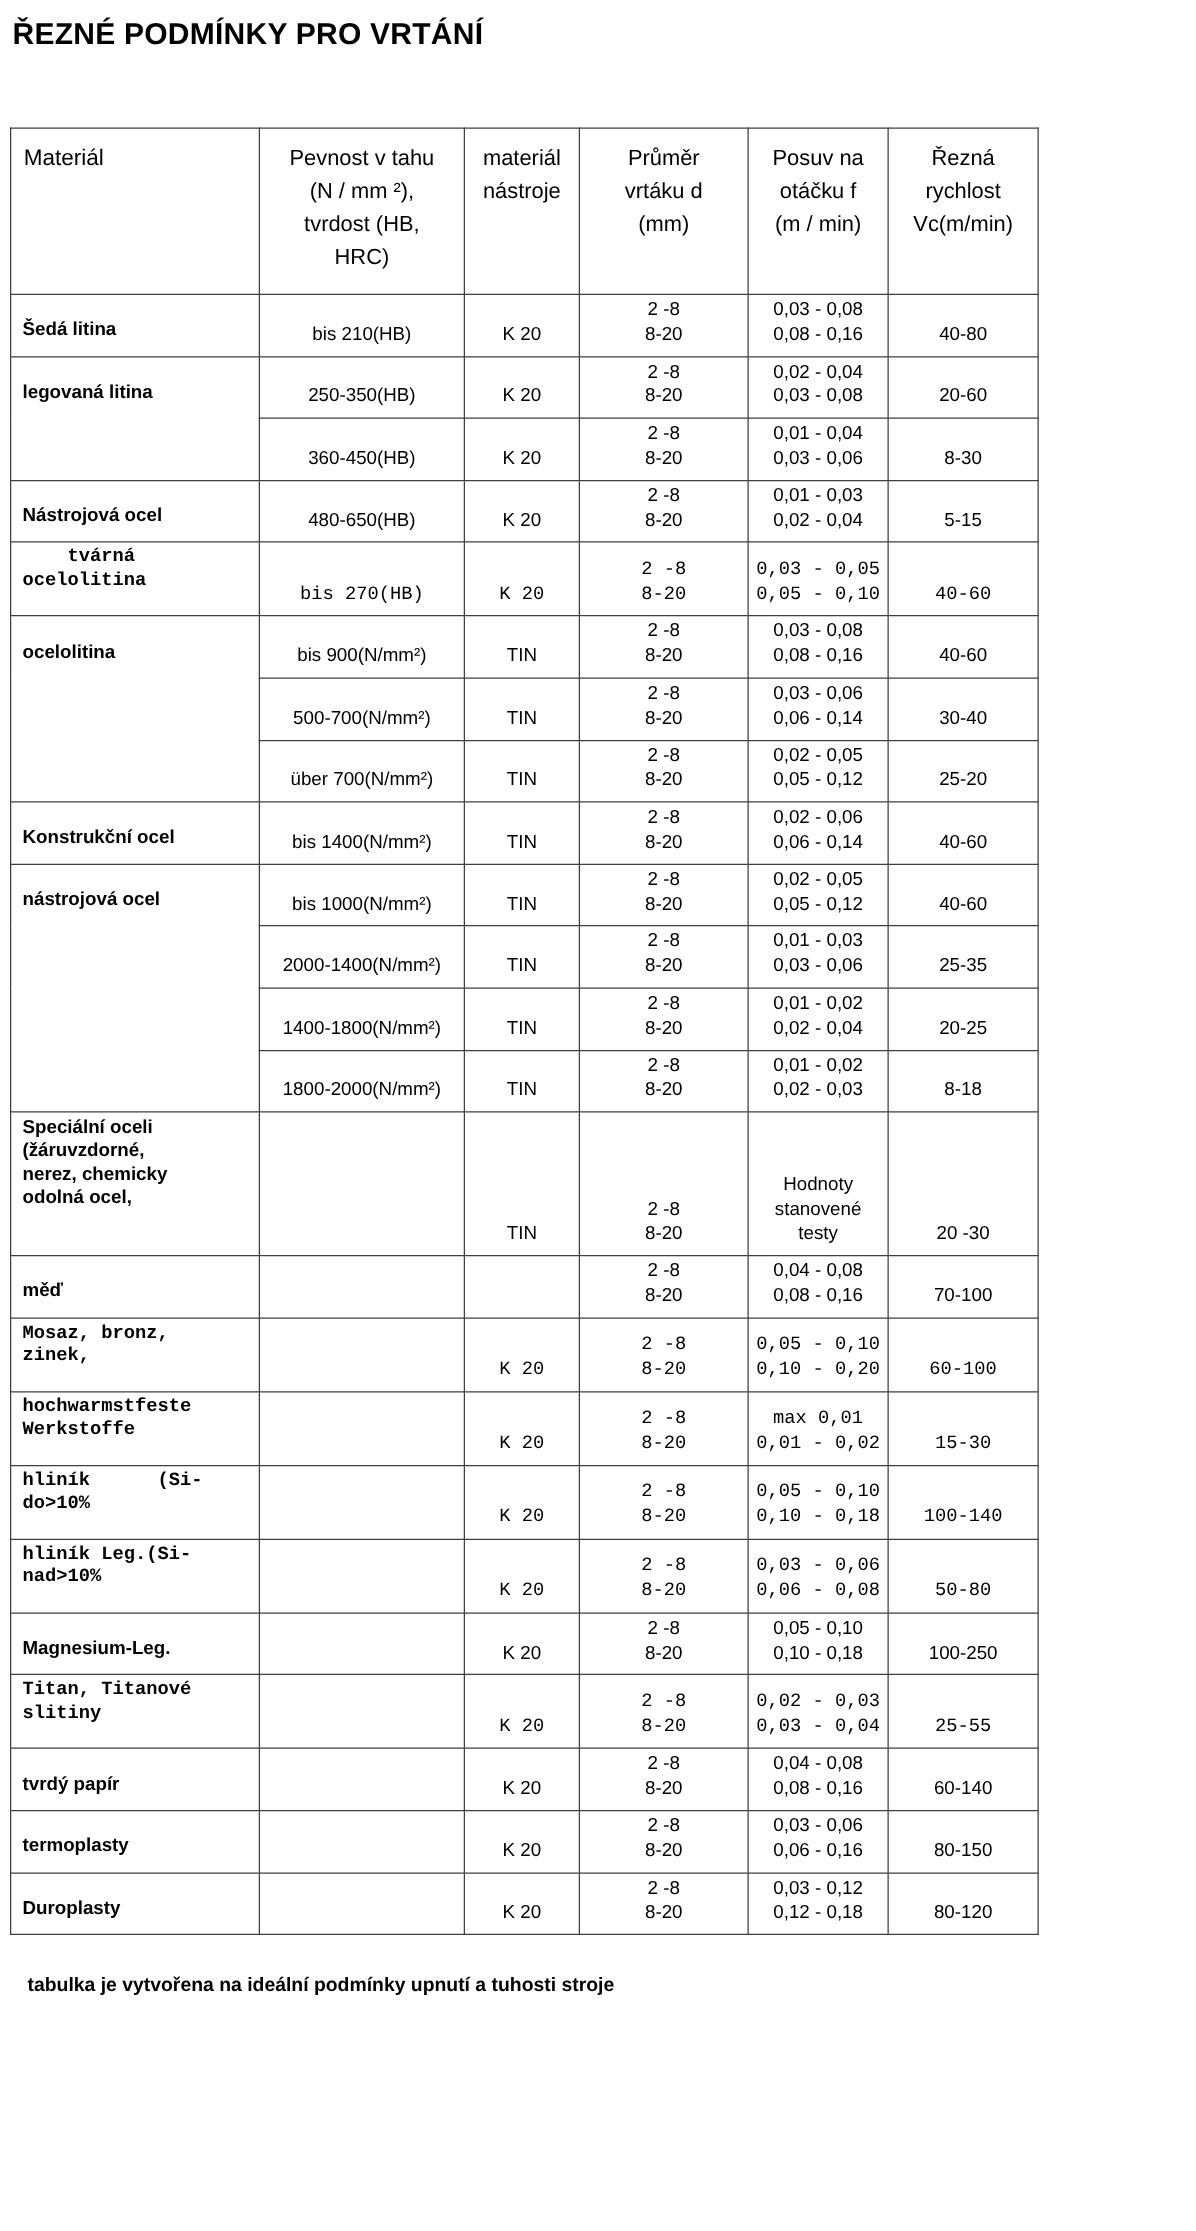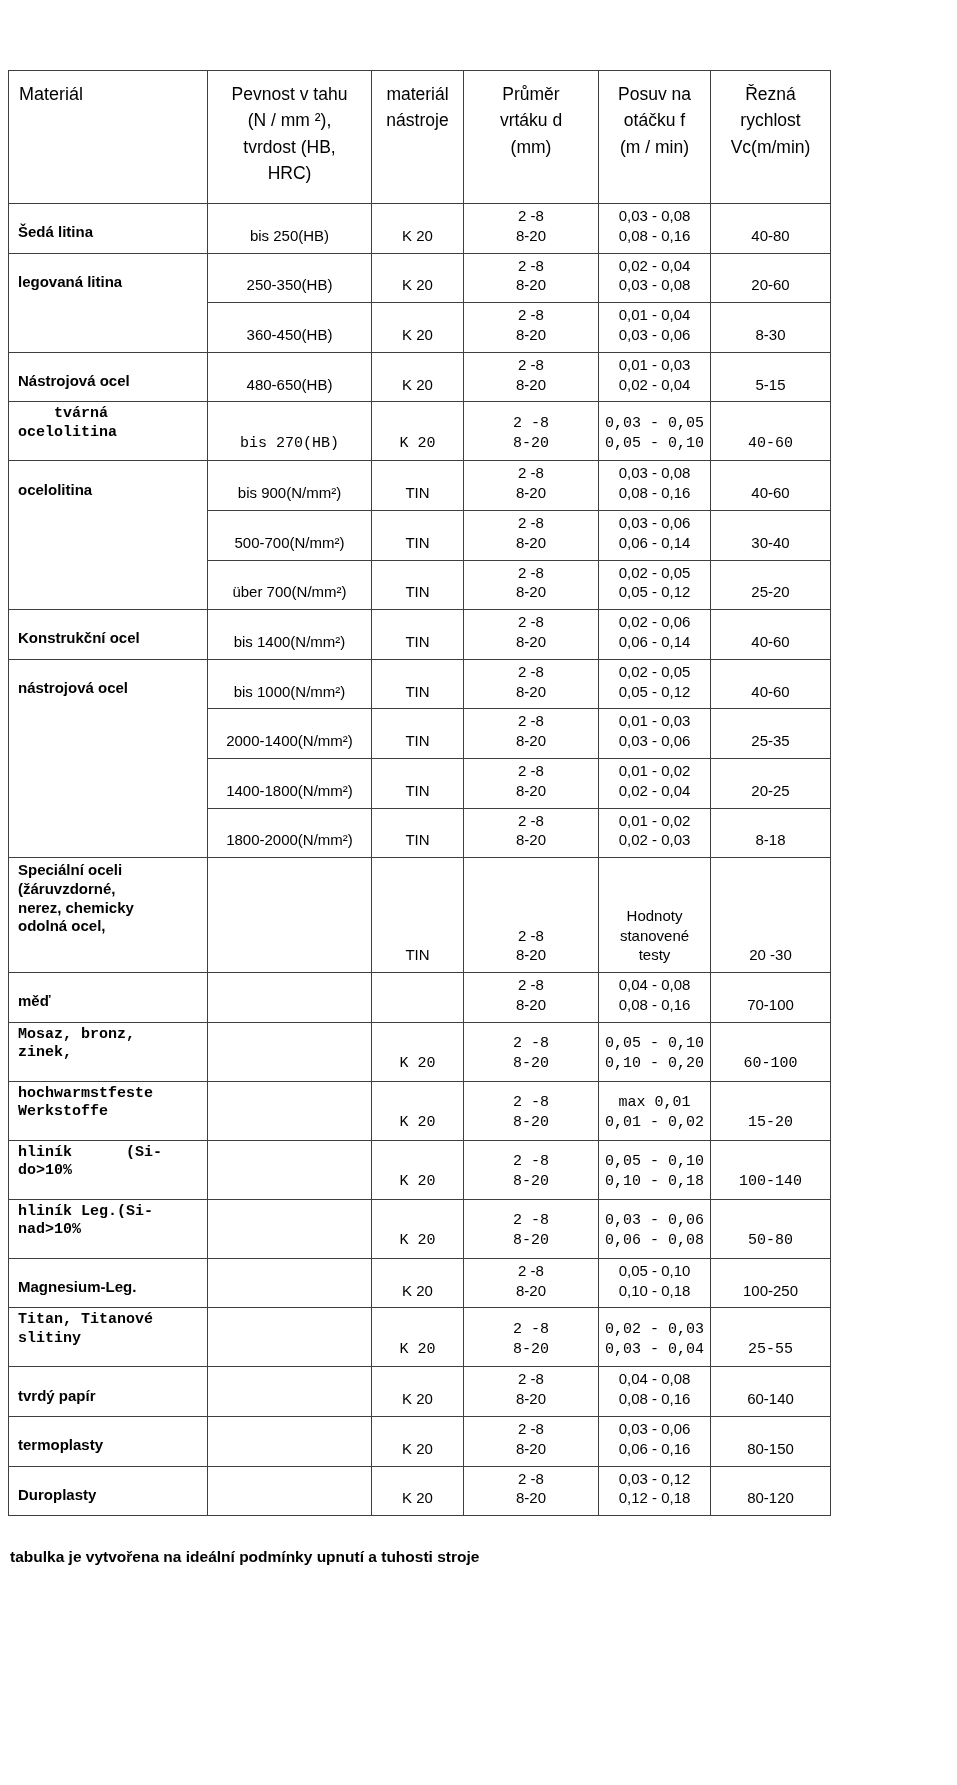--- a/index.html
+++ b/index.html
@@ -66,27 +66,28 @@
     align-items: flex-end;
     min-height: 45px;
     padding: 3px 0 7px;
     white-space: pre-wrap;
     line-height: 1.25;
   }
 
   .footer {
     font-weight: bold;
     font-size: 15.5px;
-    margin: 32px 0 0 2px;
+    margin: 32px 0 0 14px;
   }
 </style>
 </head>
 <body>
 
 <div class="page">
+  <h1 class="title">ŘEZNÉ PODMÍNKY PRO VRTÁNÍ</h1>
 
   <table class="cond">
     <colgroup id="colgroup">
         <col style="width: 199px;">
         <col style="width: 164px;">
         <col style="width: 92px;">
         <col style="width: 135px;">
         <col style="width: 112px;">
         <col style="width: 120px;">
       </colgroup>
@@ -108,21 +109,21 @@
           <th class="col-speed">Řezná
 rychlost
 Vc(m/min)</th>
         </tr>
     </thead>
     <tbody id="table-body">
         <tr class="row">
           <td class="mat" rowspan="1">
             <div class="mat-inner">Šedá litina</div>
           </td>
-          <td class="val col-strength">bis 250(HB)</td>
+          <td class="val col-strength">bis 210(HB)</td>
           <td class="val col-tool">K 20</td>
           <td class="val col-diameter">2 -8
 8-20</td>
           <td class="val col-feed">0,03 - 0,08
 0,08 - 0,16</td>
           <td class="val col-speed">40-80</td>
         </tr>
         <tr class="row">
           <td class="mat" rowspan="2">
             <div class="mat-inner">legovaná litina</div>
@@ -295,21 +296,21 @@
           <td class="mat" rowspan="1">
             <div class="mat-inner">hochwarmstfeste
 Werkstoffe</div>
           </td>
           <td class="val col-strength"></td>
           <td class="val col-tool">K 20</td>
           <td class="val col-diameter">2 -8
 8-20</td>
           <td class="val col-feed">max  0,01
 0,01 - 0,02</td>
-          <td class="val col-speed">15-20</td>
+          <td class="val col-speed">15-30</td>
         </tr>
         <tr class="row row-tall">
           <td class="mat" rowspan="1">
             <div class="mat-inner">hliník      (Si-
 do&gt;10%</div>
           </td>
           <td class="val col-strength"></td>
           <td class="val col-tool">K 20</td>
           <td class="val col-diameter">2 -8
 8-20</td>

